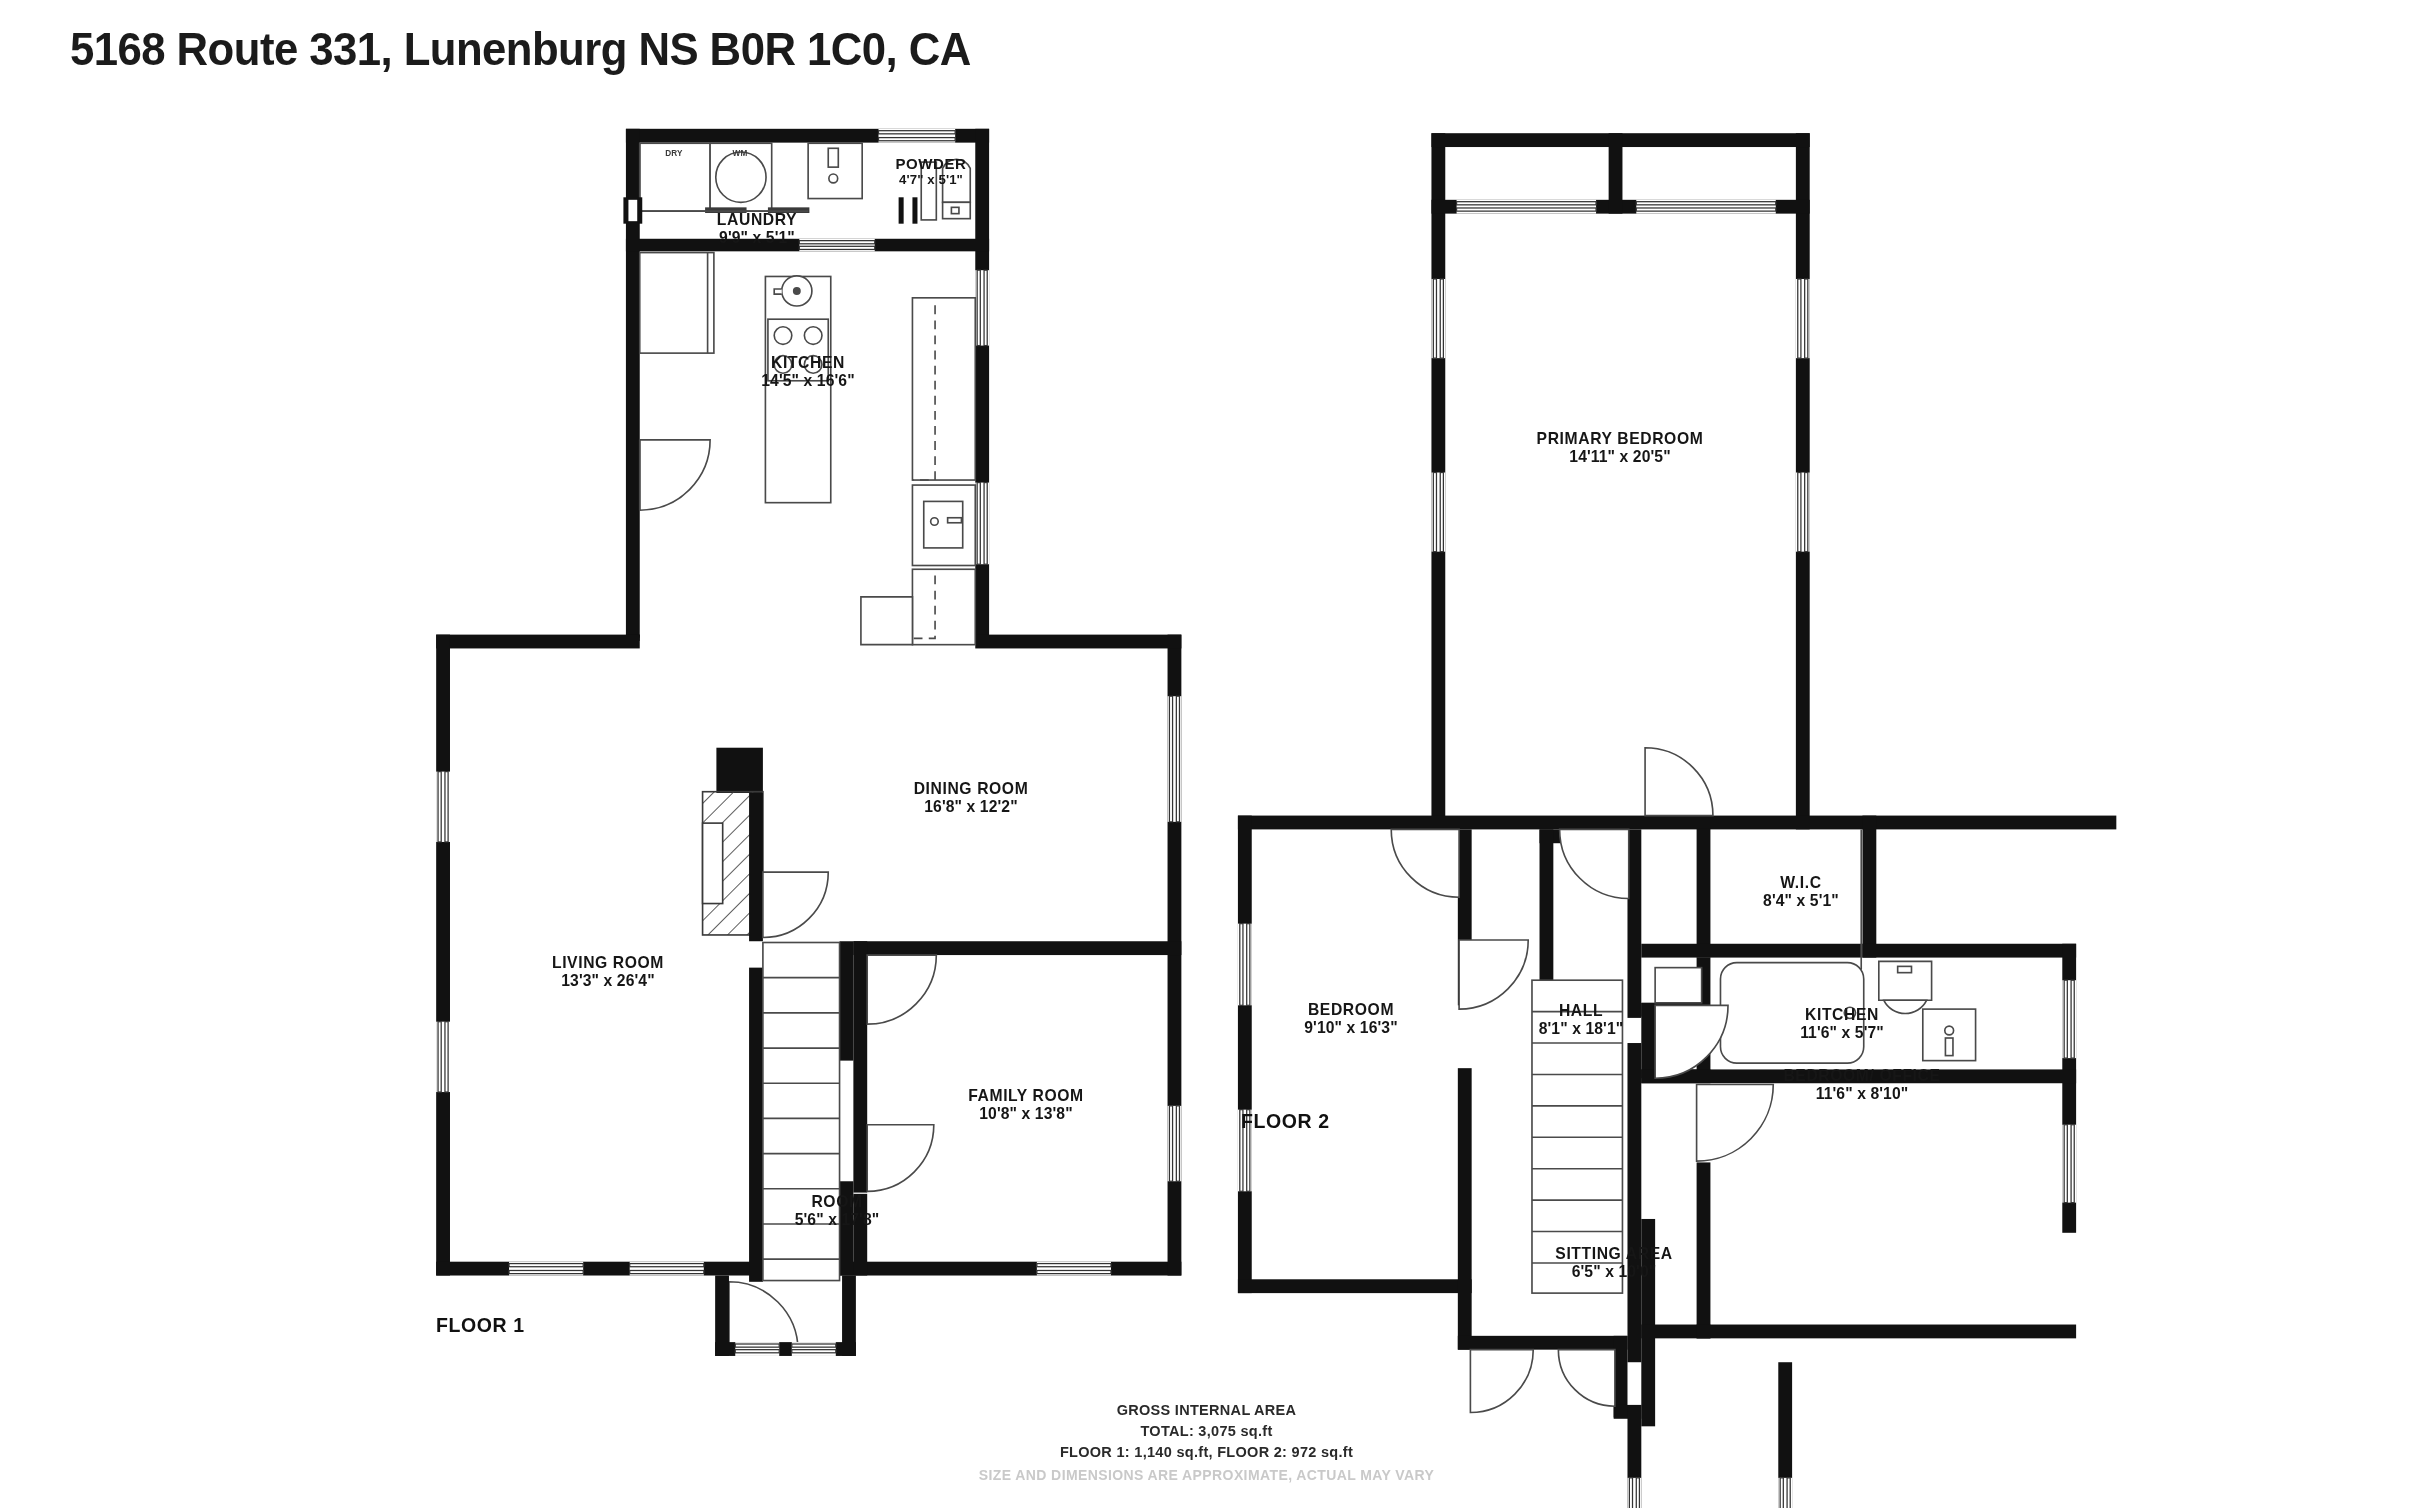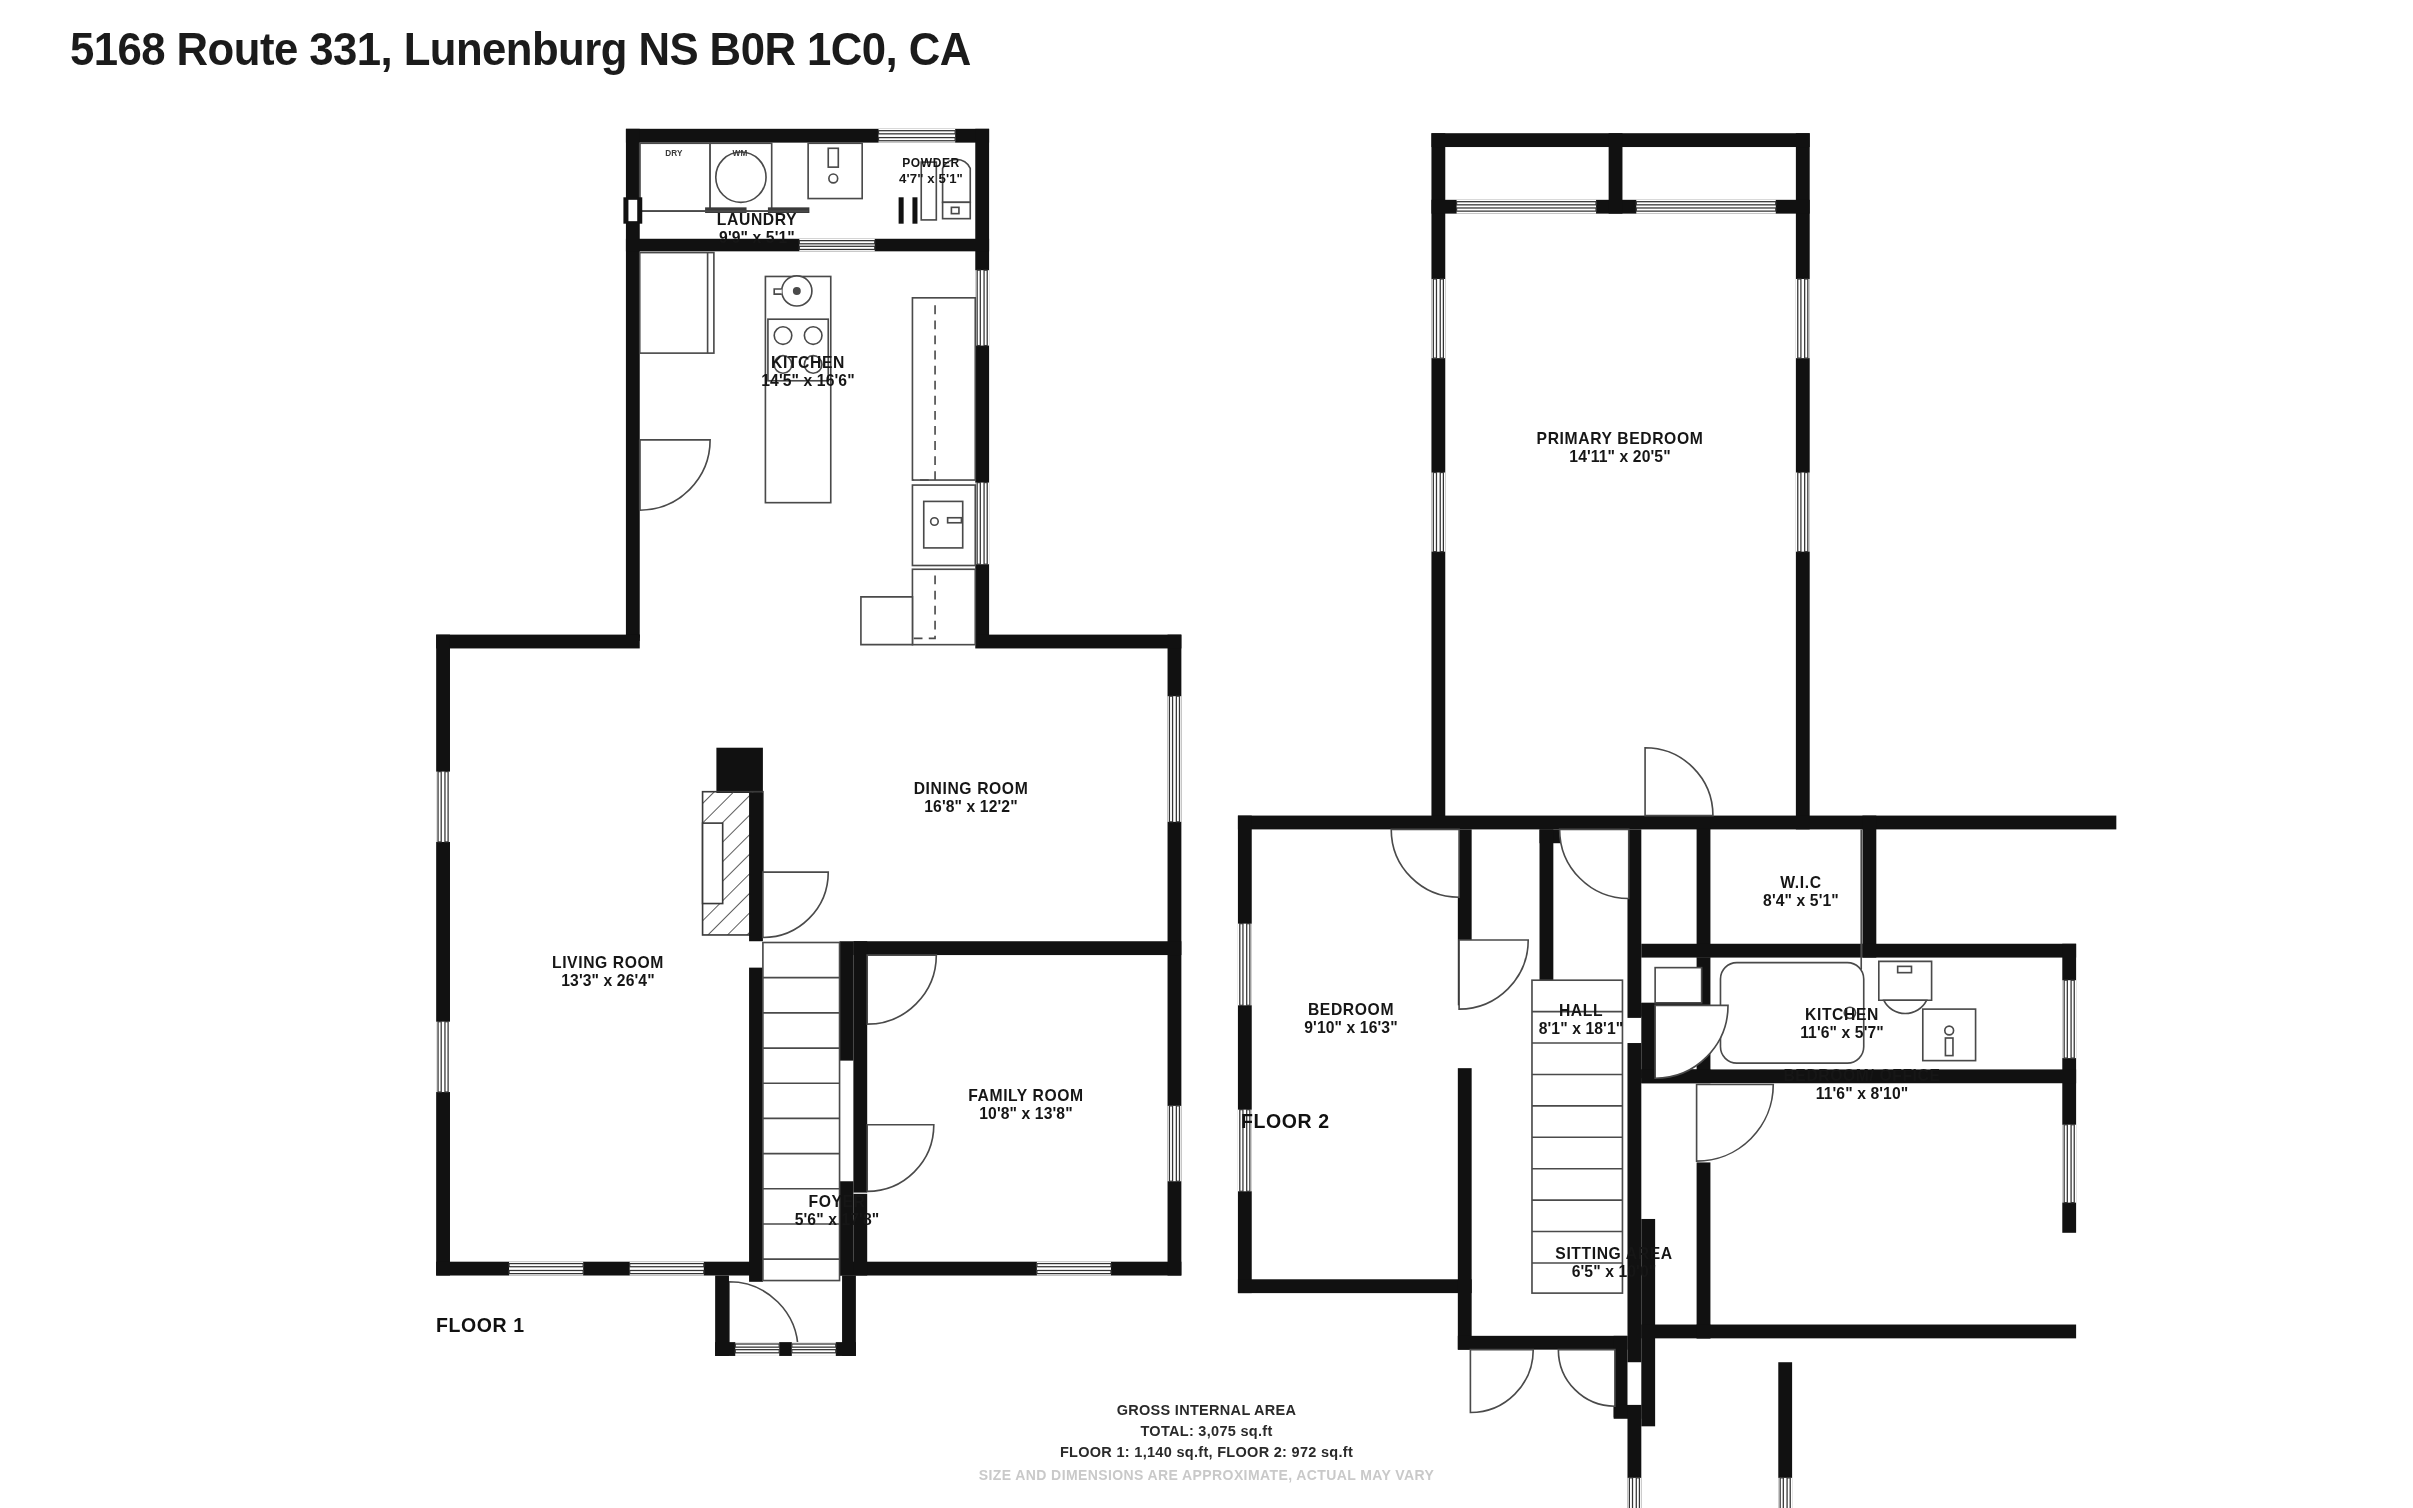--- a/index.html
+++ b/index.html
@@ -45,21 +45,21 @@
   .rlabel{
     position:absolute;text-align:center;
     color:#161616;white-space:nowrap;
     transform:translate(-50%,-50%);
     line-height:1.14;
     font-weight:600;
     letter-spacing:0.1px;
   }
   .rlabel .nm{display:block;font-size:15.7px;font-weight:700;letter-spacing:0.6px;}
   .rlabel .dm{display:block;font-size:15.7px;font-weight:700;letter-spacing:0.1px;}
-  .rlabel.sm .nm{font-size:12px;}
+  .rlabel.sm .nm{font-size:15px;}
   .rlabel.sm .dm{font-size:13.2px;}
 
   .floorlabel{
     position:absolute;font-size:19.5px;font-weight:600;color:#111;
     letter-spacing:0.6px;white-space:nowrap;
   }
   .applabel{
     position:absolute;font-size:8.2px;font-weight:700;color:#3a3a3a;
     letter-spacing:0.2px;white-space:nowrap;transform:translate(-50%,-50%);
   }
@@ -442,21 +442,21 @@
   </div>
   <div class="rlabel" style="left:608px;top:972px;">
     <span class="nm">LIVING ROOM</span>
     <span class="dm">13'3" x 26'4"</span>
   </div>
   <div class="rlabel" style="left:1026px;top:1105px;">
     <span class="nm">FAMILY ROOM</span>
     <span class="dm">10'8" x 13'8"</span>
   </div>
   <div class="rlabel" style="left:837px;top:1211px;">
-    <span class="nm">FOYER</span>
+    <span class="nm">ROOM</span>
     <span class="dm">5'6" x 17'8"</span>
   </div>
   <div class="applabel" style="left:674px;top:153px;">DRY</div>
   <div class="applabel" style="left:740px;top:153px;">WM</div>
   <div class="floorlabel" style="left:436px;top:1314px;">FLOOR 1</div>
 
   <div class="rlabel" style="left:1620px;top:448px;">
     <span class="nm">PRIMARY BEDROOM</span>
     <span class="dm">14'11" x 20'5"</span>
   </div>

